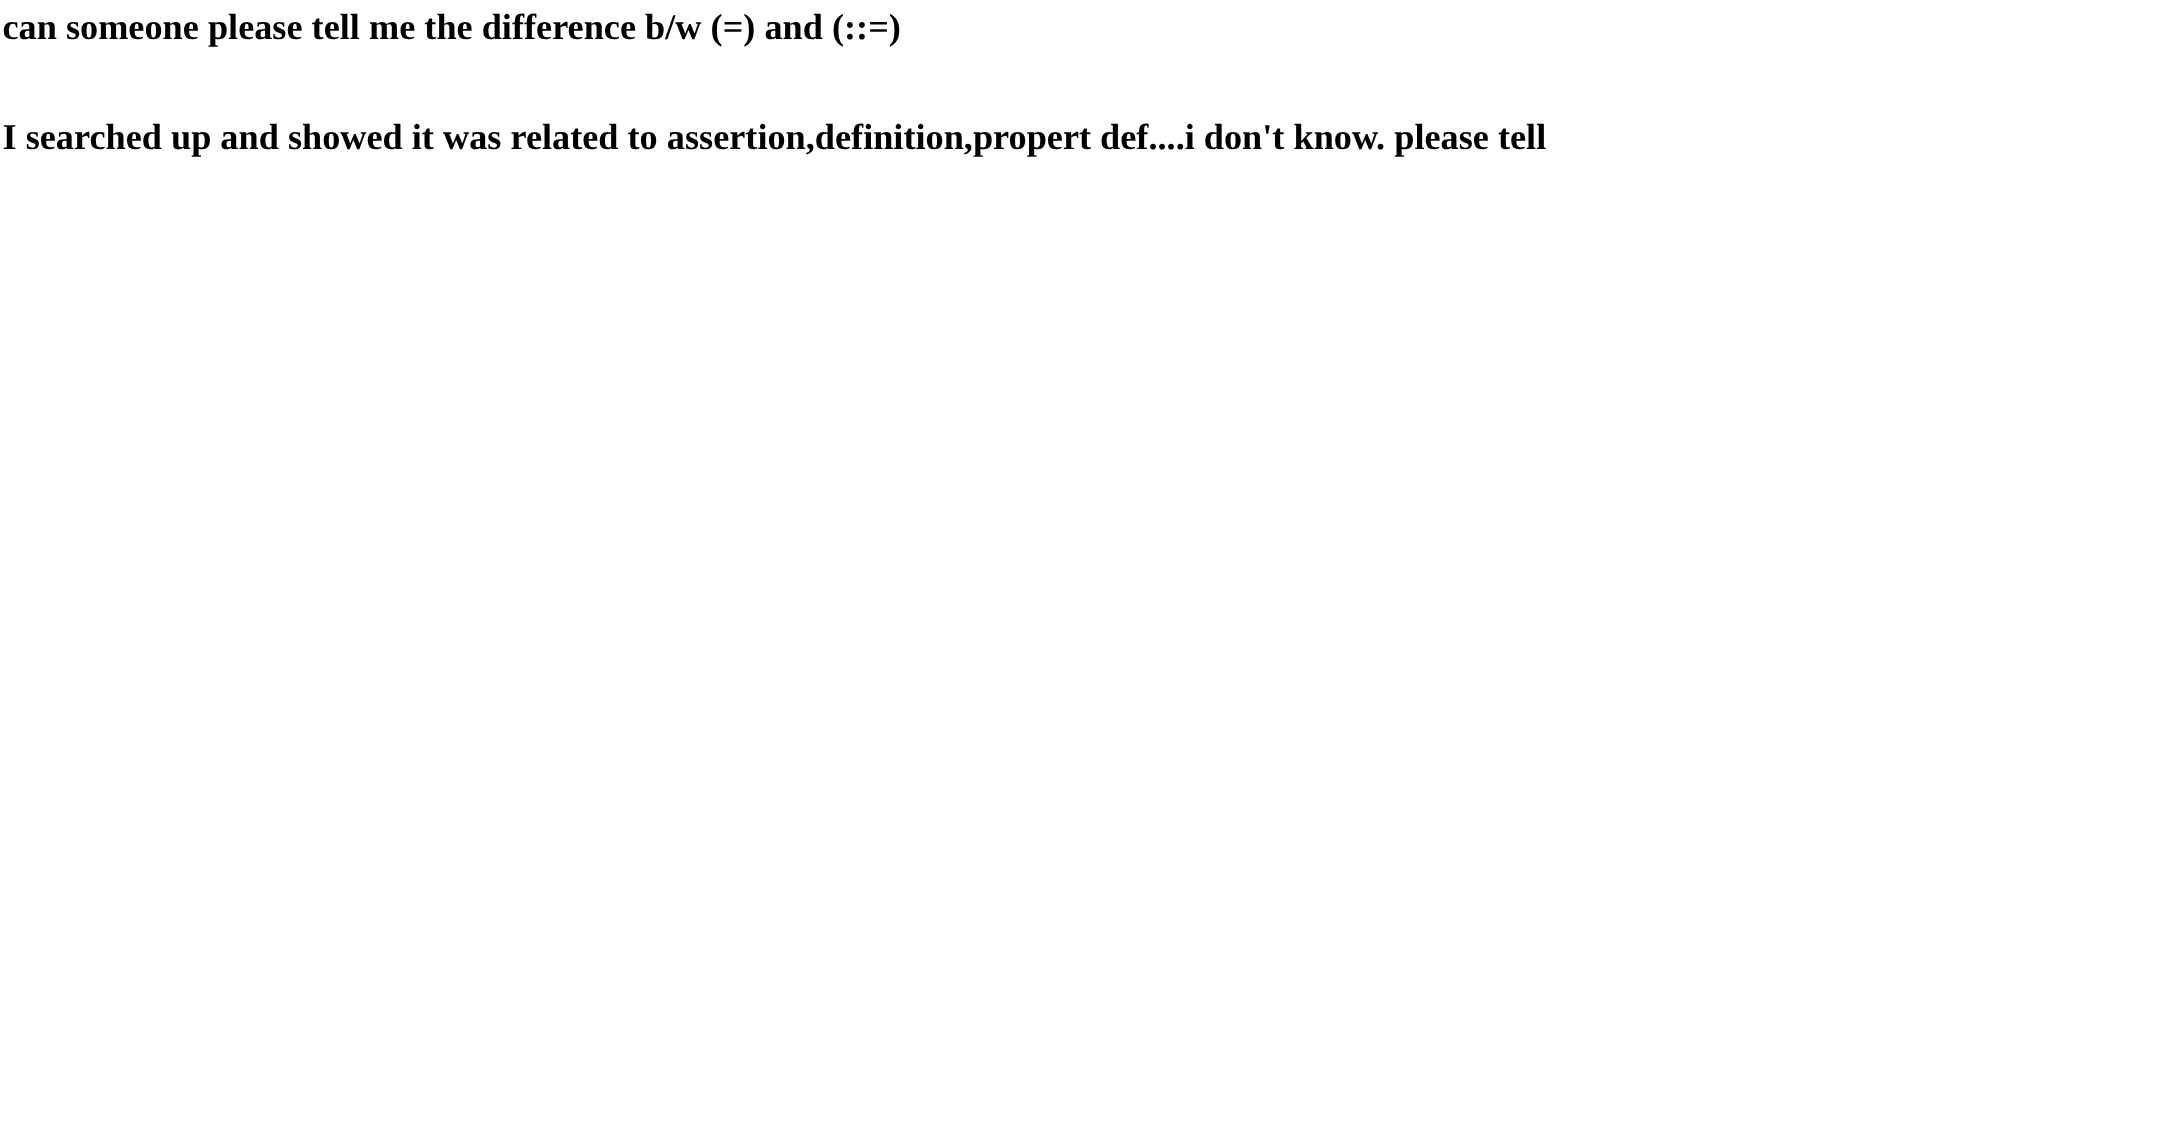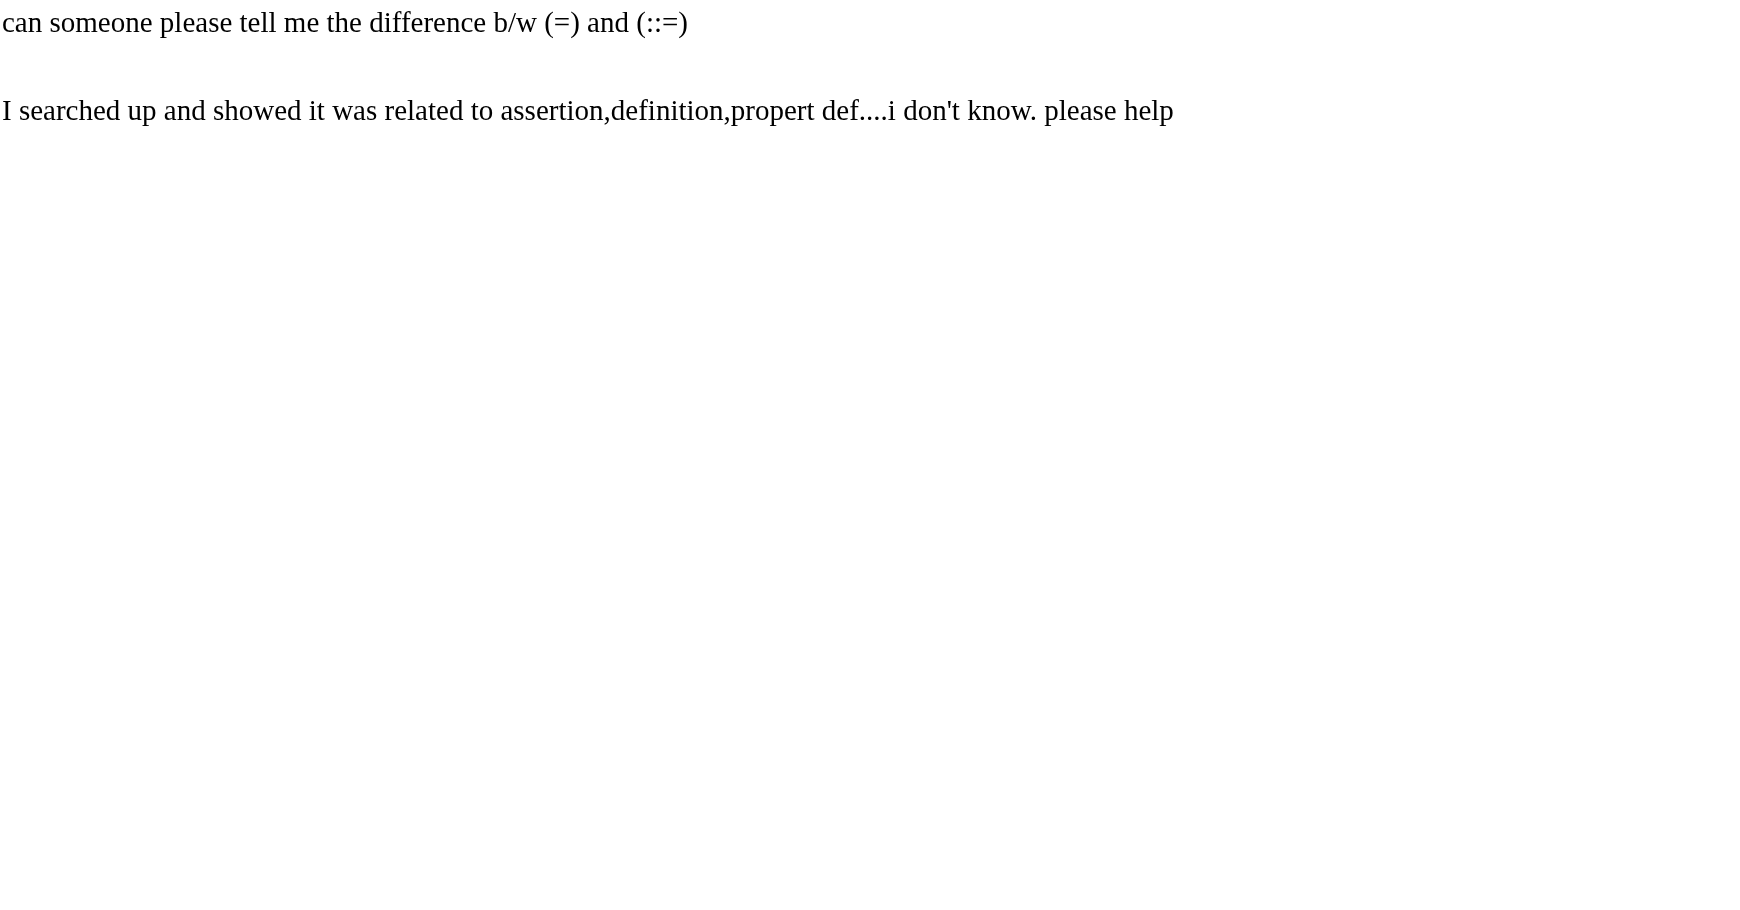--- a/index.html
+++ b/index.html
@@ -1,31 +1,32 @@
 <!DOCTYPE html>
 <html><head>
   <meta charset="utf-8">
   <style>
     * {
       margin: 0;
       padding: 0;
       box-sizing: border-box;
+      font-weight: bold;
     }
     body {
       width: 1740px;
       height: 910px;
       background-color: #ffffff;
       font-family: Georgia, "Times New Roman", serif;
       font-size: 29px;
       color: #000000;
       padding-top: 4px;
       padding-left: 2px;
       line-height: 1.3;
     }
     .text-line {
       margin-bottom: 50px;
     }
   </style>
 </head>
 <body>
 
 <div class="text-line">can someone please tell me the difference b/w (=) and (::=)</div>
-<div class="text-line">I searched up and showed it was related to assertion,definition,propert def....i don't know. please help</div>
+<div class="text-line">I searched up and showed it was related to assertion,definition,propert def....i don't know. please tell</div>
 
 </body></html>

